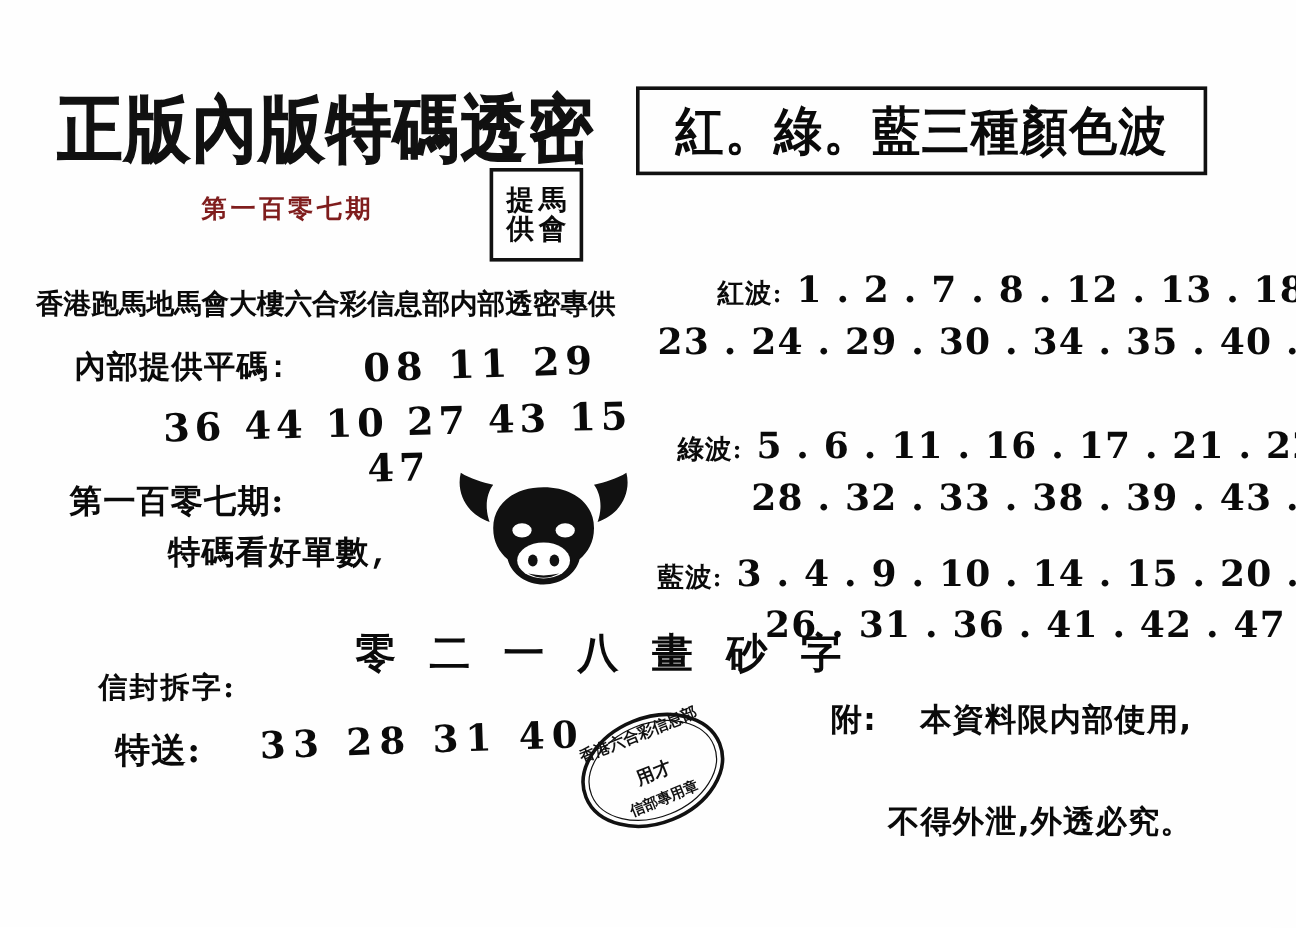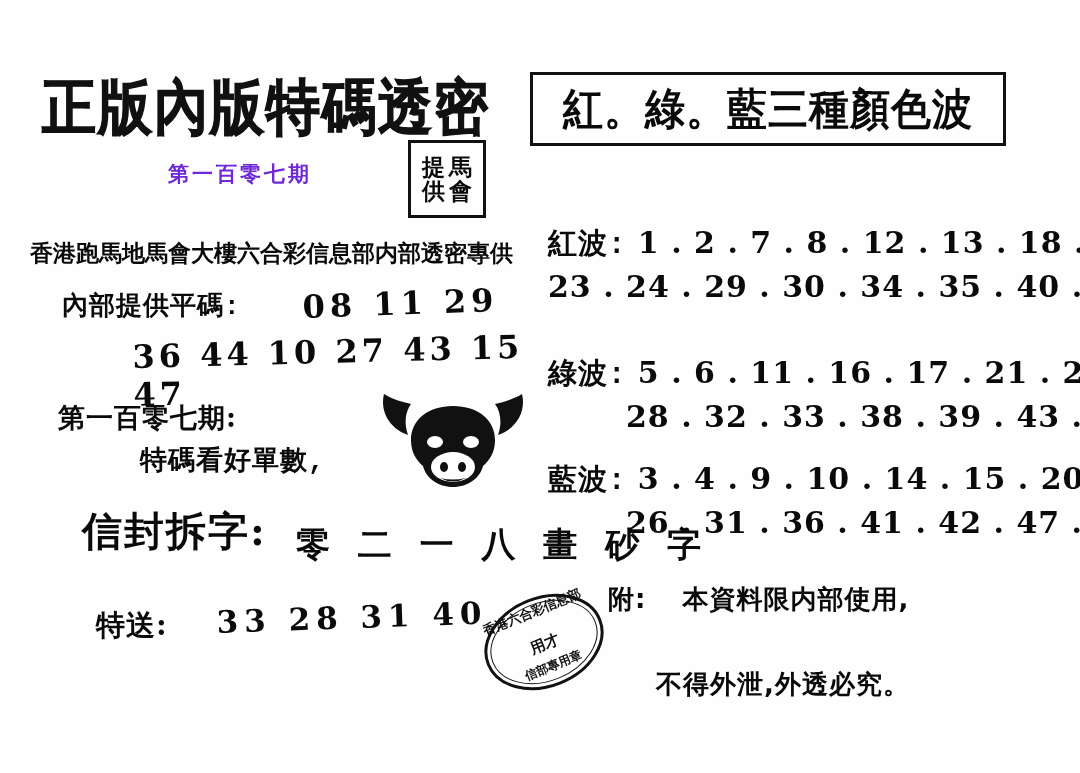--- a/index.html
+++ b/index.html
@@ -12,20 +12,21 @@
     height: 773px;
     position: relative;
     font-family: "DejaVu Sans", sans-serif;
     color: #0a0a0a;
     overflow: hidden;
   }
   .page {
     position: absolute;
     inset: 0;
     background: #fefefe;
+    text-align: center;
   }
 
   
   .left-col {
     position: absolute;
     left: 0;
     top: 0;
     width: 530px;
     height: 773px;
   }
@@ -46,21 +47,21 @@
     transform-origin: left top;
   }
 
   .issue-no {
     position: absolute;
     left: 168px;
     top: 160px;
     font-size: 21px;
     font-weight: 700;
     letter-spacing: 3px;
-    color: #6d28d9;
+    color: #7f1d1d;
     font-family: "DejaVu Serif", serif;
   }
 
   .stamp-box {
     position: absolute;
     left: 408px;
     top: 140px;
     width: 78px;
     height: 78px;
     border: 3px solid #111;
@@ -134,22 +135,22 @@
     top: 442px;
     font-size: 27px;
     font-weight: 700;
     font-family: Liberation Mono, monospace;
     letter-spacing: 1px;
   }
 
   .decode-label {
     position: absolute;
     left: 82px;
-    top: 504px;
-    font-size: 40px;
+    top: 557px;
+    font-size: 24px;
     font-weight: 700;
     font-family: "DejaVu Serif", serif;
     letter-spacing: 2px;
   }
   .decode-value {
     position: absolute;
     left: 296px;
     top: 522px;
     font-size: 34px;
     font-weight: 700;
@@ -237,23 +238,23 @@
     white-space: nowrap;
     transform: scaleY(1.08);
   }
 
   .wave-group { position: absolute; left: 18px; }
   .wave-g1 { top: 222px; }
   .wave-g2 { top: 352px; }
   .wave-g3 { top: 458px; }
 
   .wave-label {
-    font-size: 29px;
-    font-weight: 700;
-    font-family: Liberation Mono, monospace;
+    font-size: 22px;
+    font-weight: 700;
+    font-family: Liberation Serif, serif;
     display: inline;
     margin-top: 40px;
   }
   .wave-line {
     font-size: 30px;
     font-weight: 700;
     font-family: "DejaVu Serif", serif;
     letter-spacing: 1px;
     white-space: nowrap;
     line-height: 1.42;

